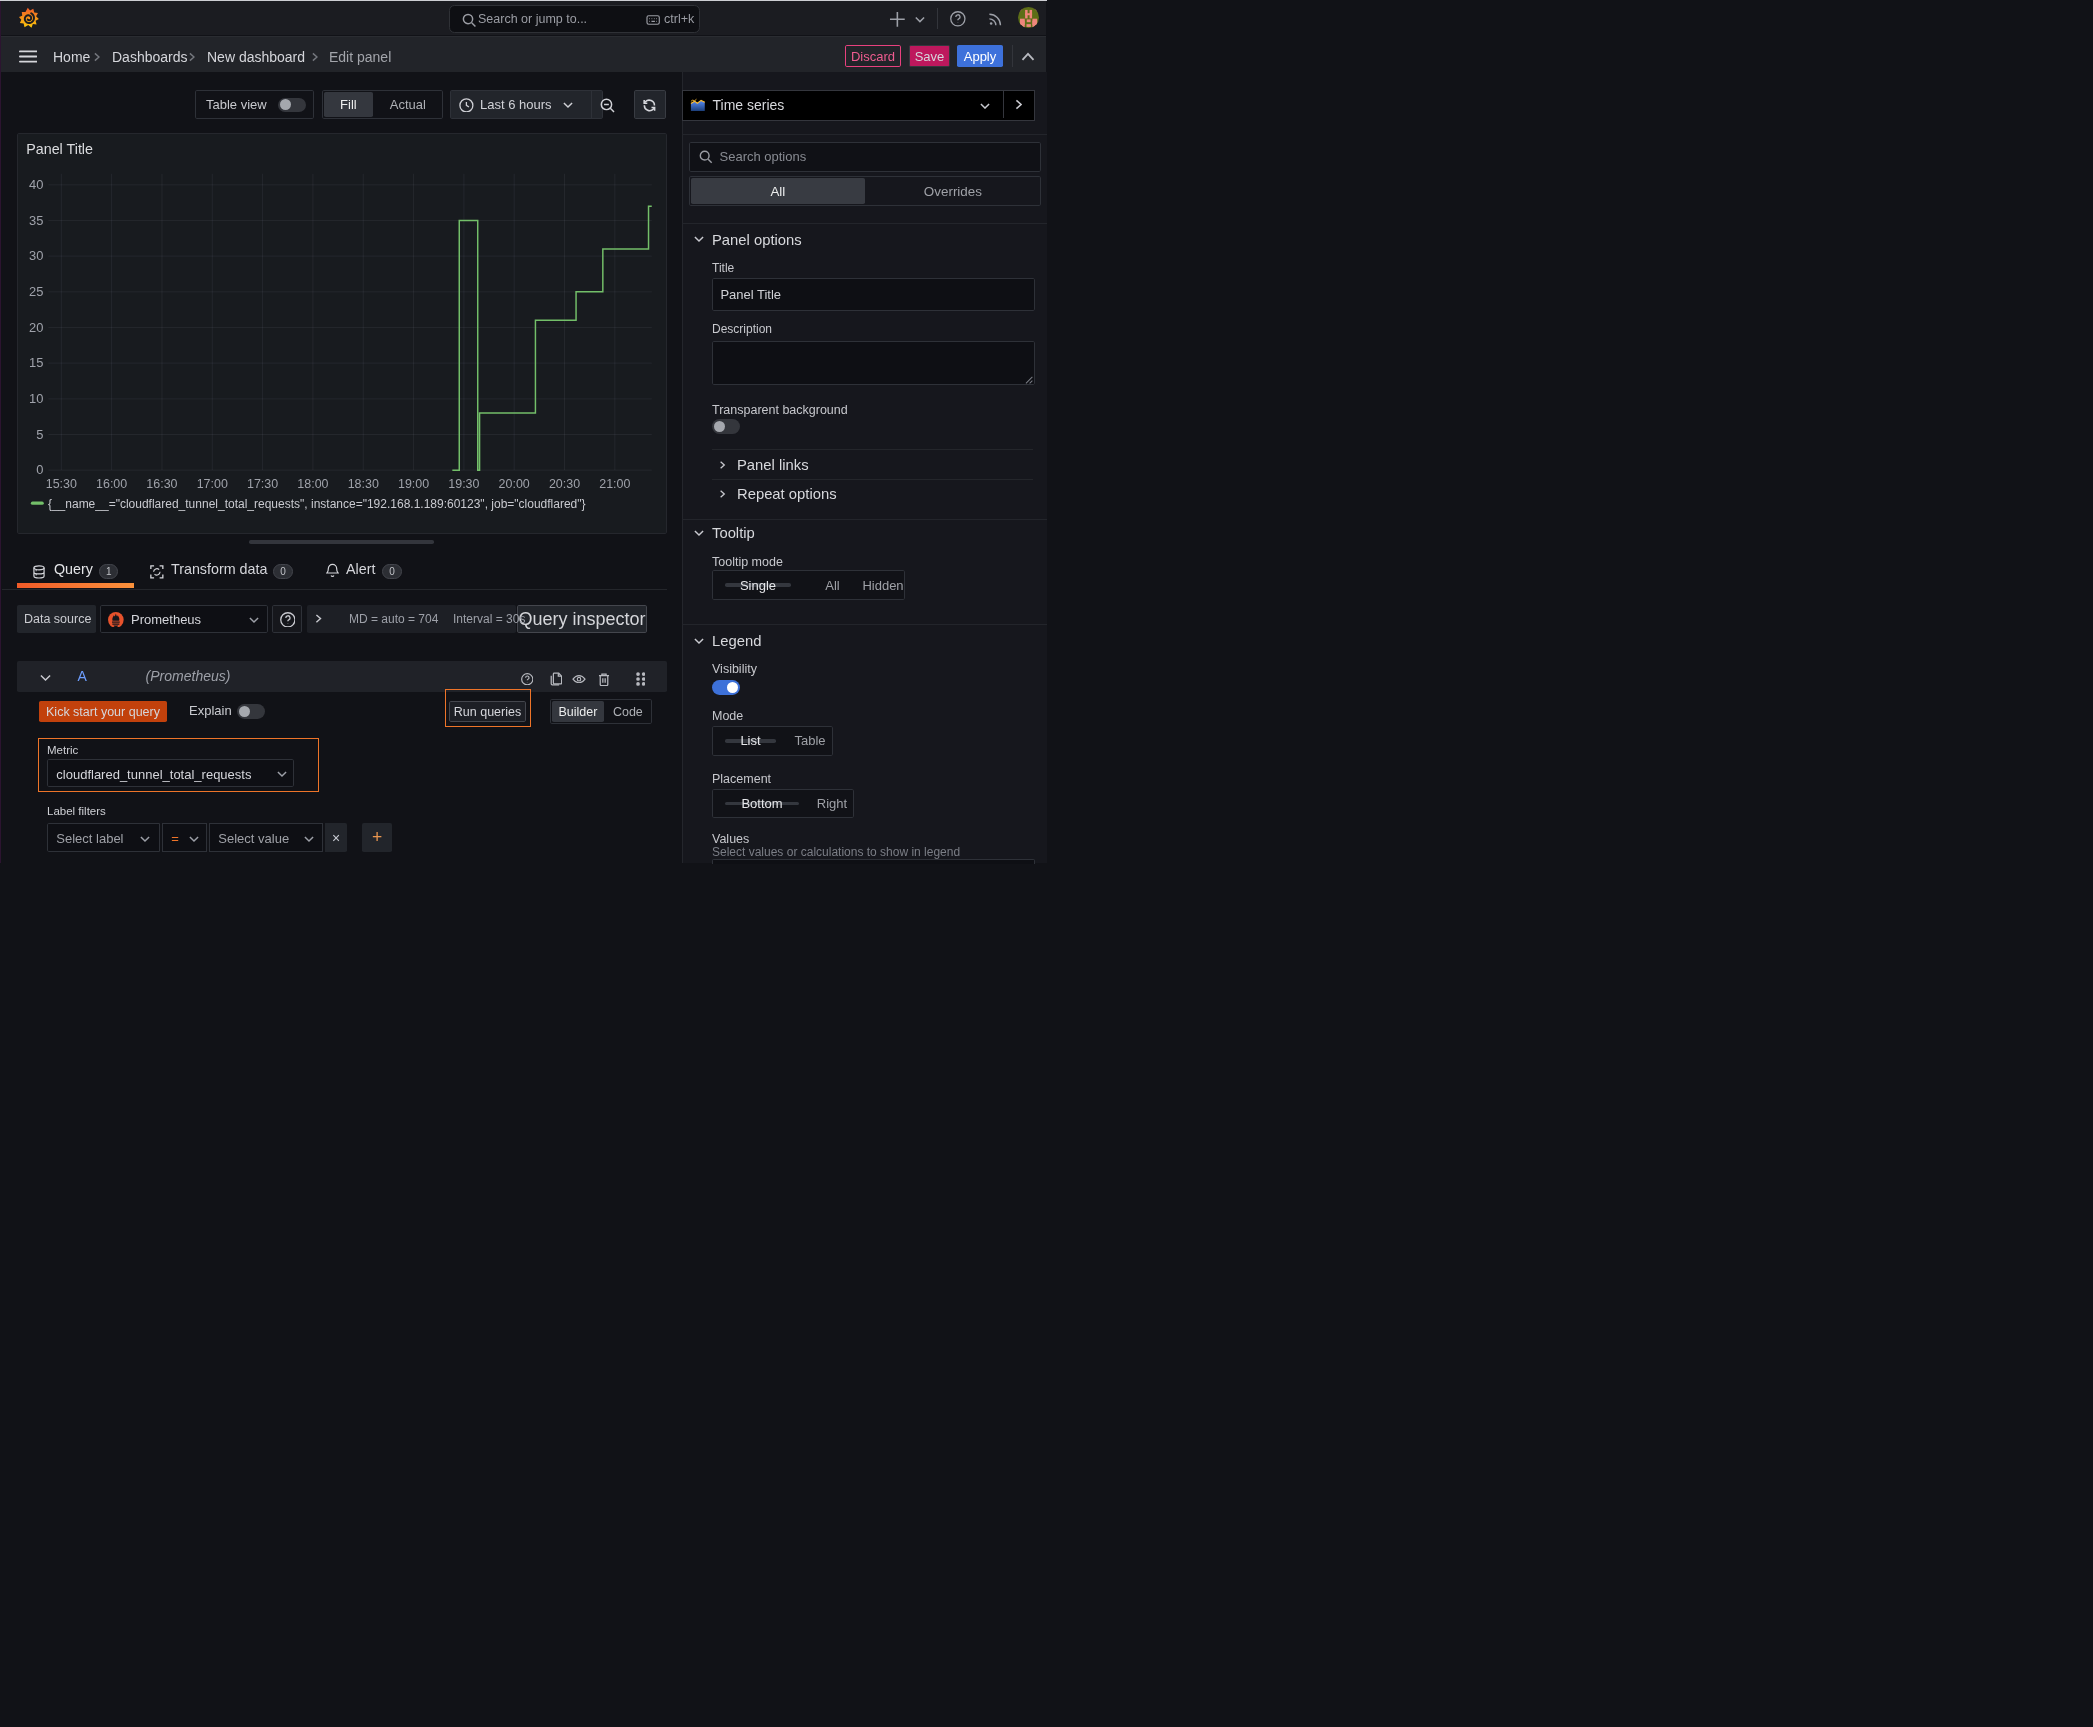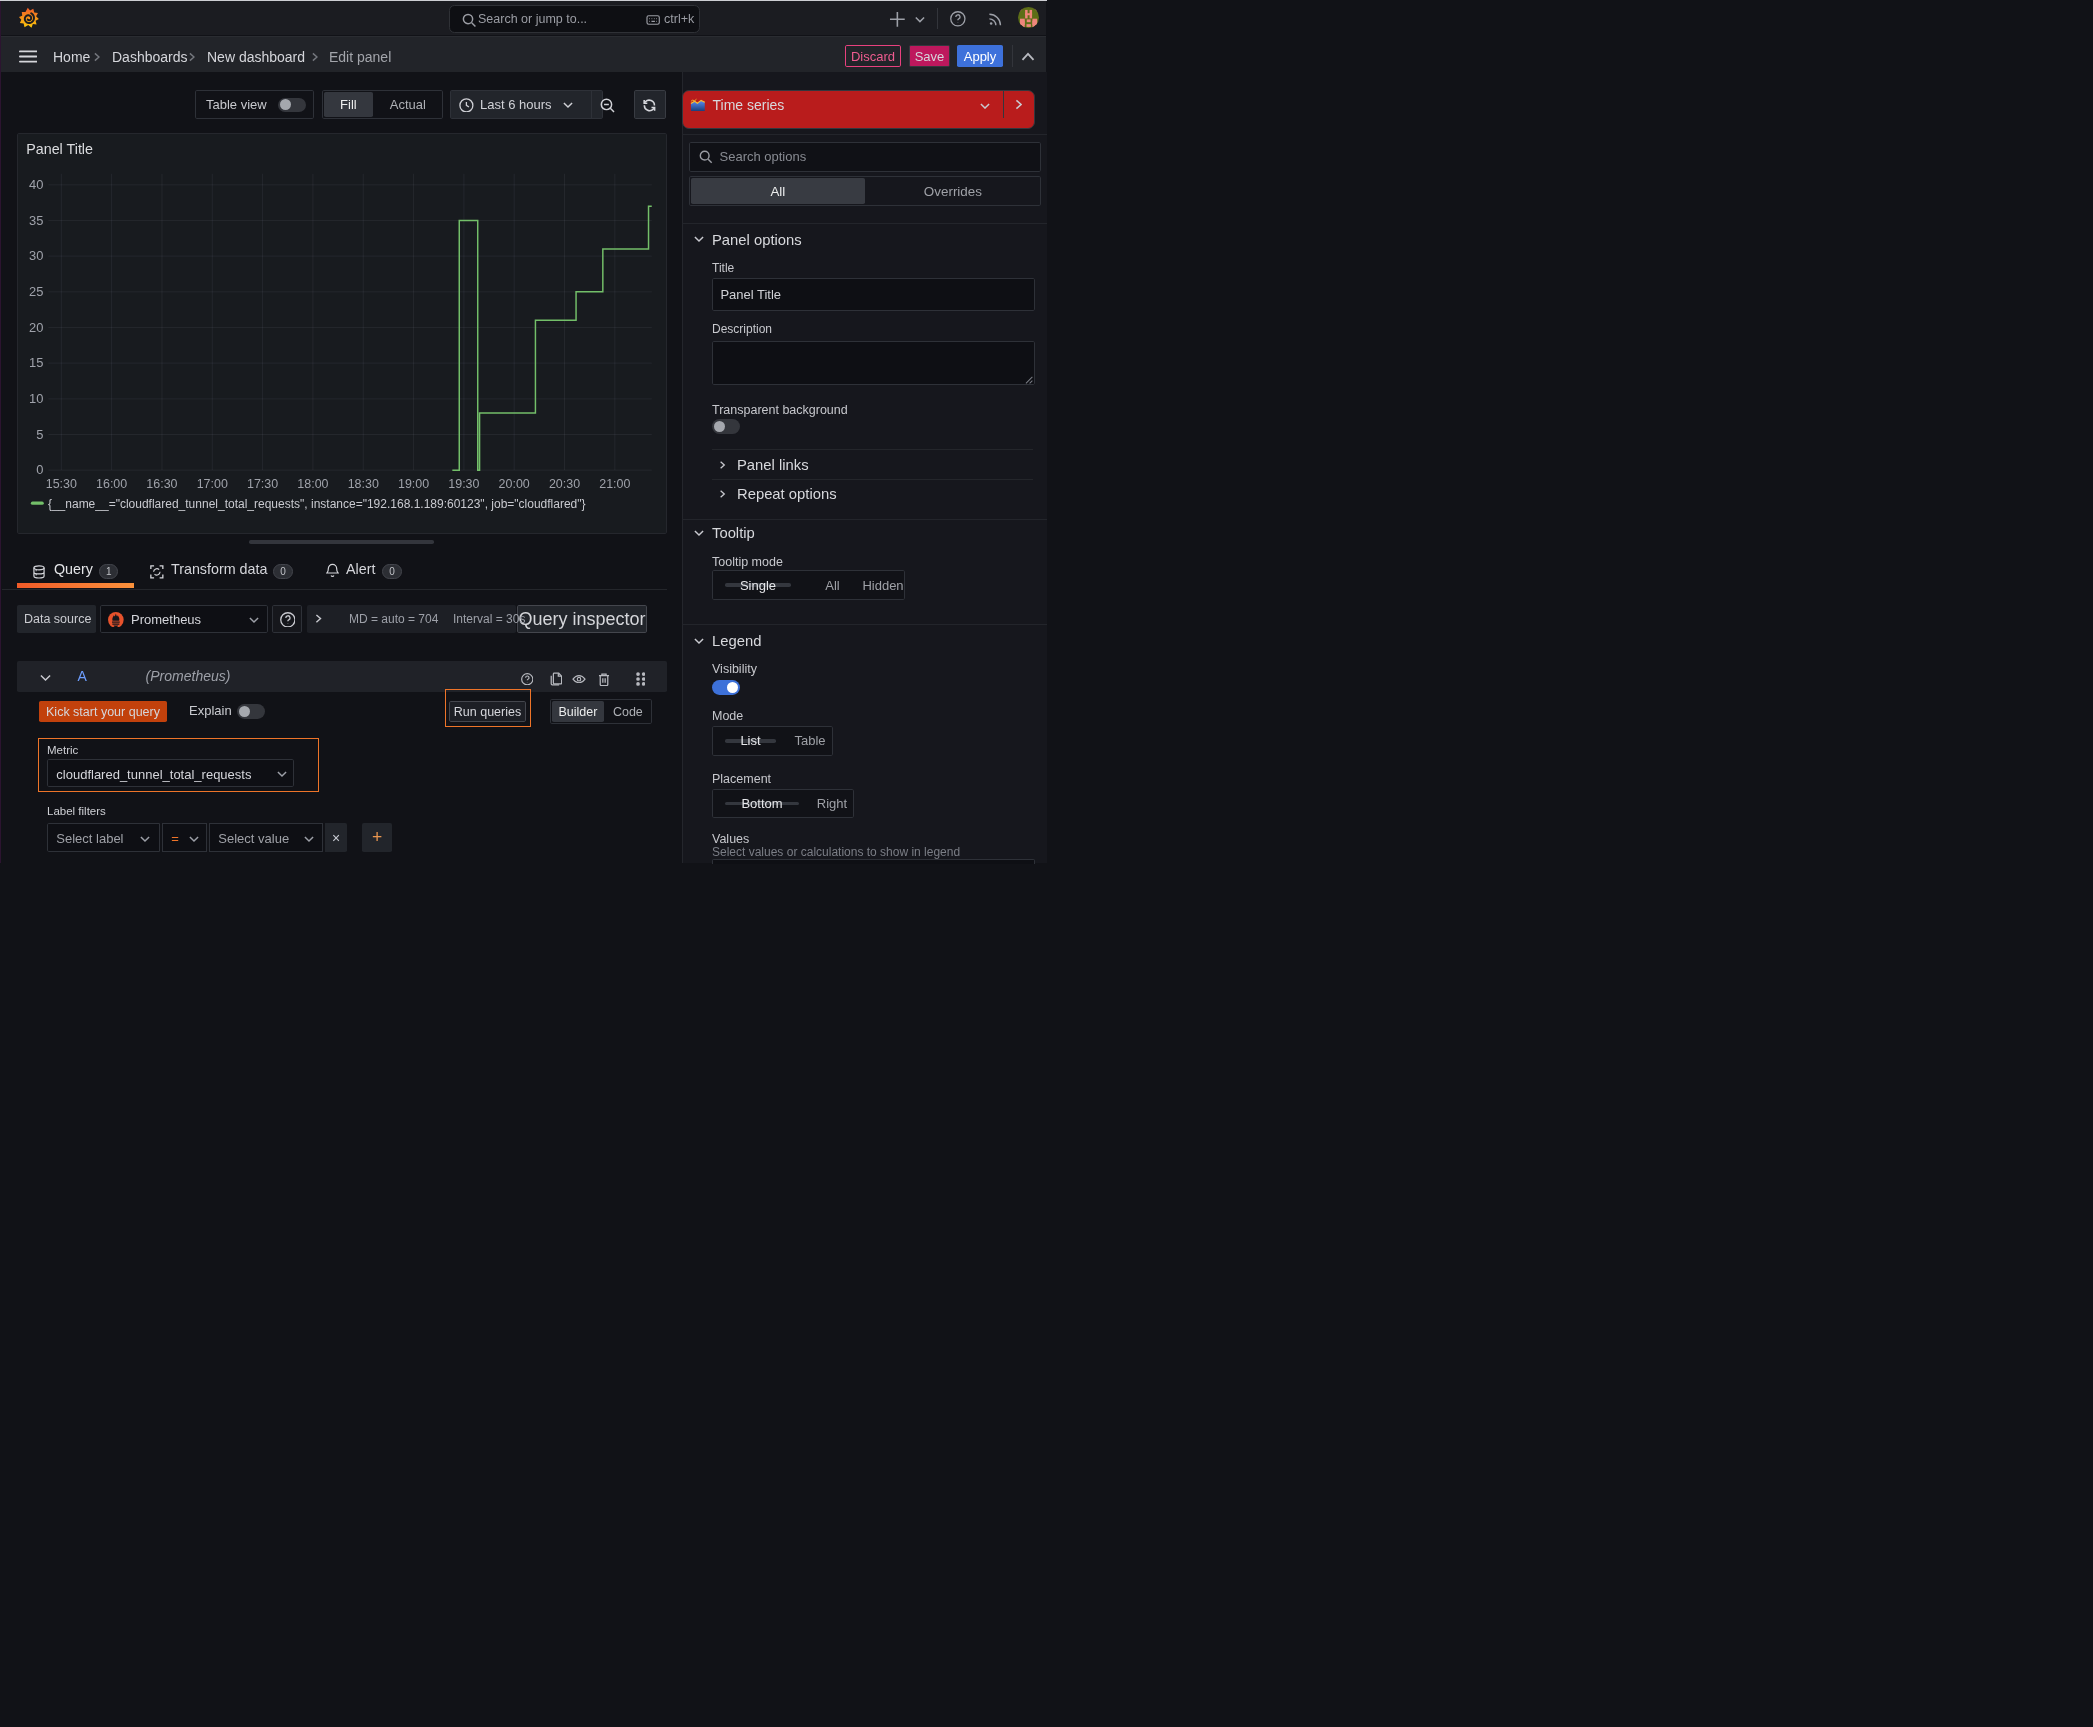--- a/index.html
+++ b/index.html
@@ -324,21 +324,21 @@
 </div>
 <div class="abs" style="left:209px;top:823px;width:114px;height:29px;background:#0e0f14;border:0.9px solid #2e3138">
   <span class="abs" style="left:8.3px;top:6.5px;font-size:13px;color:#9fa1a7">Select value</span>
   <svg class="abs" style="left:94px;top:12px" width="10" height="6.5" viewBox="0 0 11 7" fill="none" stroke="#9da0a8" stroke-width="1.6">
         <path d="M1 1 l4.5 4.5 L10 1"></path>
       </svg>
 </div>
 <div class="abs" style="left:325px;top:823px;width:22px;height:29px;background:#22252b;border-radius:0 1.8px 1.8px 0;color:#c9ccd4;font-size:14px;display:flex;align-items:center;justify-content:center">×</div>
 <div class="abs" style="left:362px;top:823px;width:30px;height:29px;background:#22252b;border-radius:1.8px;color:#e9964f;font-size:17.5px;display:flex;align-items:center;justify-content:center;font-weight:400">+</div>
 
-<div class="abs" style="left:682px;top:90px;width:353px;height:39px;background:#b91c1c;border:0.9px solid #34363d;border-radius:7px">
+<div class="abs" style="left:682px;top:90px;width:353px;height:31px;background:#000000;border:0.9px solid #34363d;border-radius:0">
   <svg class="abs" style="left:7.4px;top:6.5px" width="15.7" height="14" viewBox="0 0 17 15">
     <defs>
           <linearGradient id="tsb" x1="0" y1="0" x2="0" y2="1">
             <stop offset="0" stop-color="#5b8ff9"></stop>
             <stop offset="1" stop-color="#1c3f7a"></stop>
           </linearGradient>
         </defs>
     <path d="M1 6 L5 3.5 L8 5.5 L12 2.5 L16 4.5 V14 H1 Z" fill="url(#tsb)"></path>
     <path d="M1 6 L5 3.5 L8 5.5 L12 2.5 L16 4.5" fill="none" stroke="#f9ba31" stroke-width="1.3"></path>
     <path d="M1 3.5 L3 2.2 L5 3 L7 1.2" fill="none" stroke="#f9ba31" stroke-width="1"></path>

